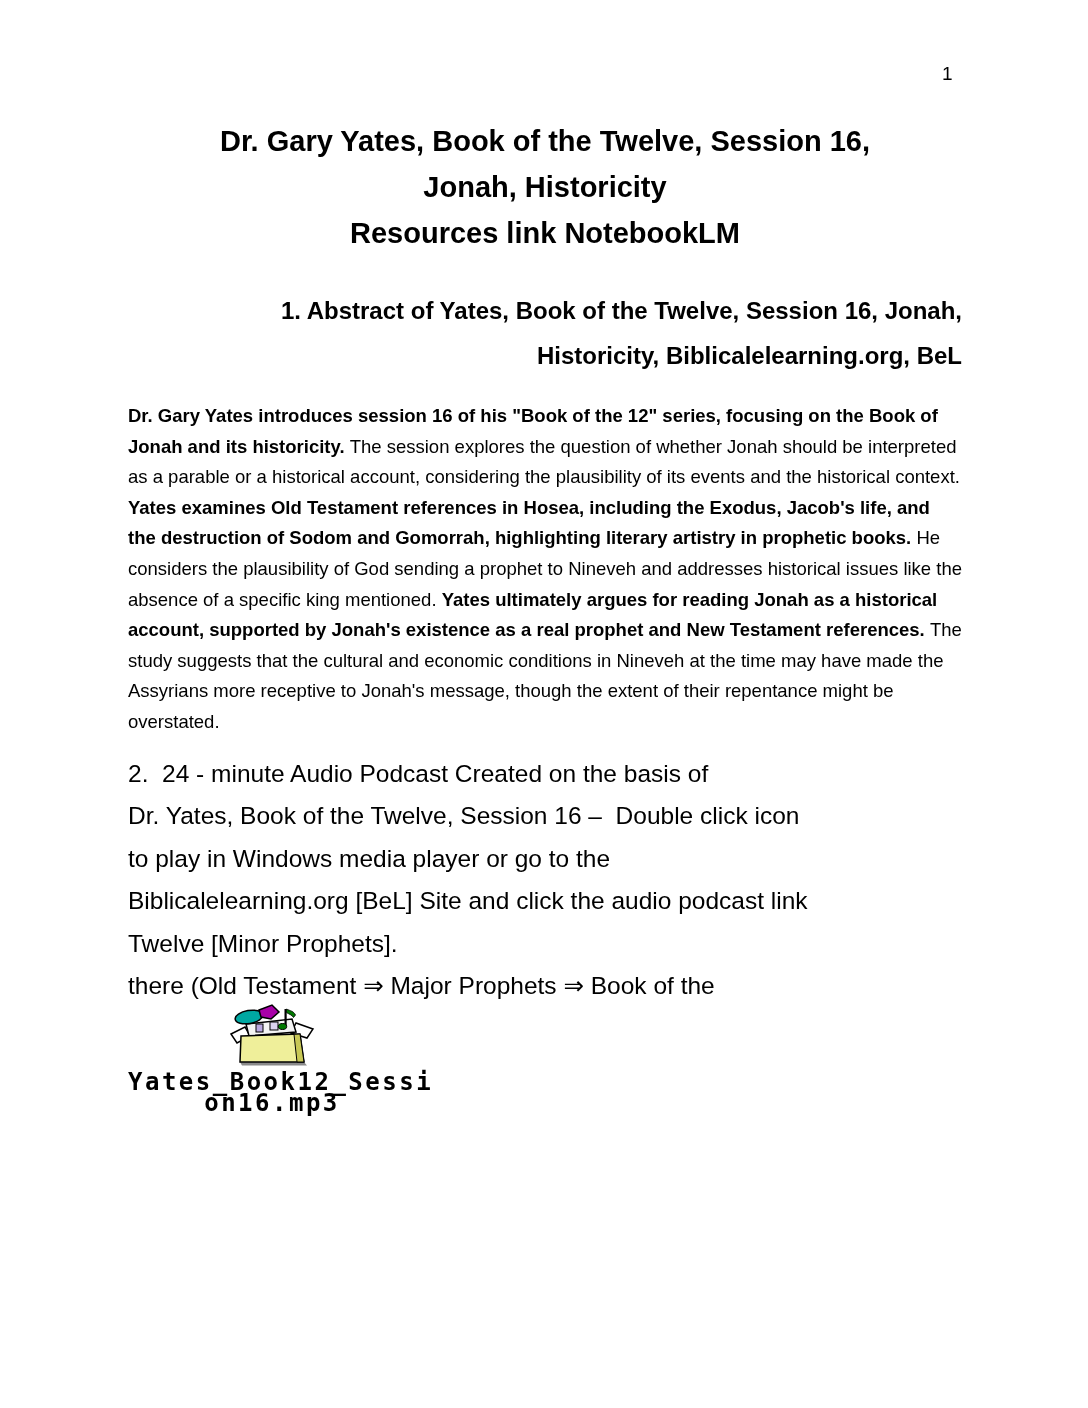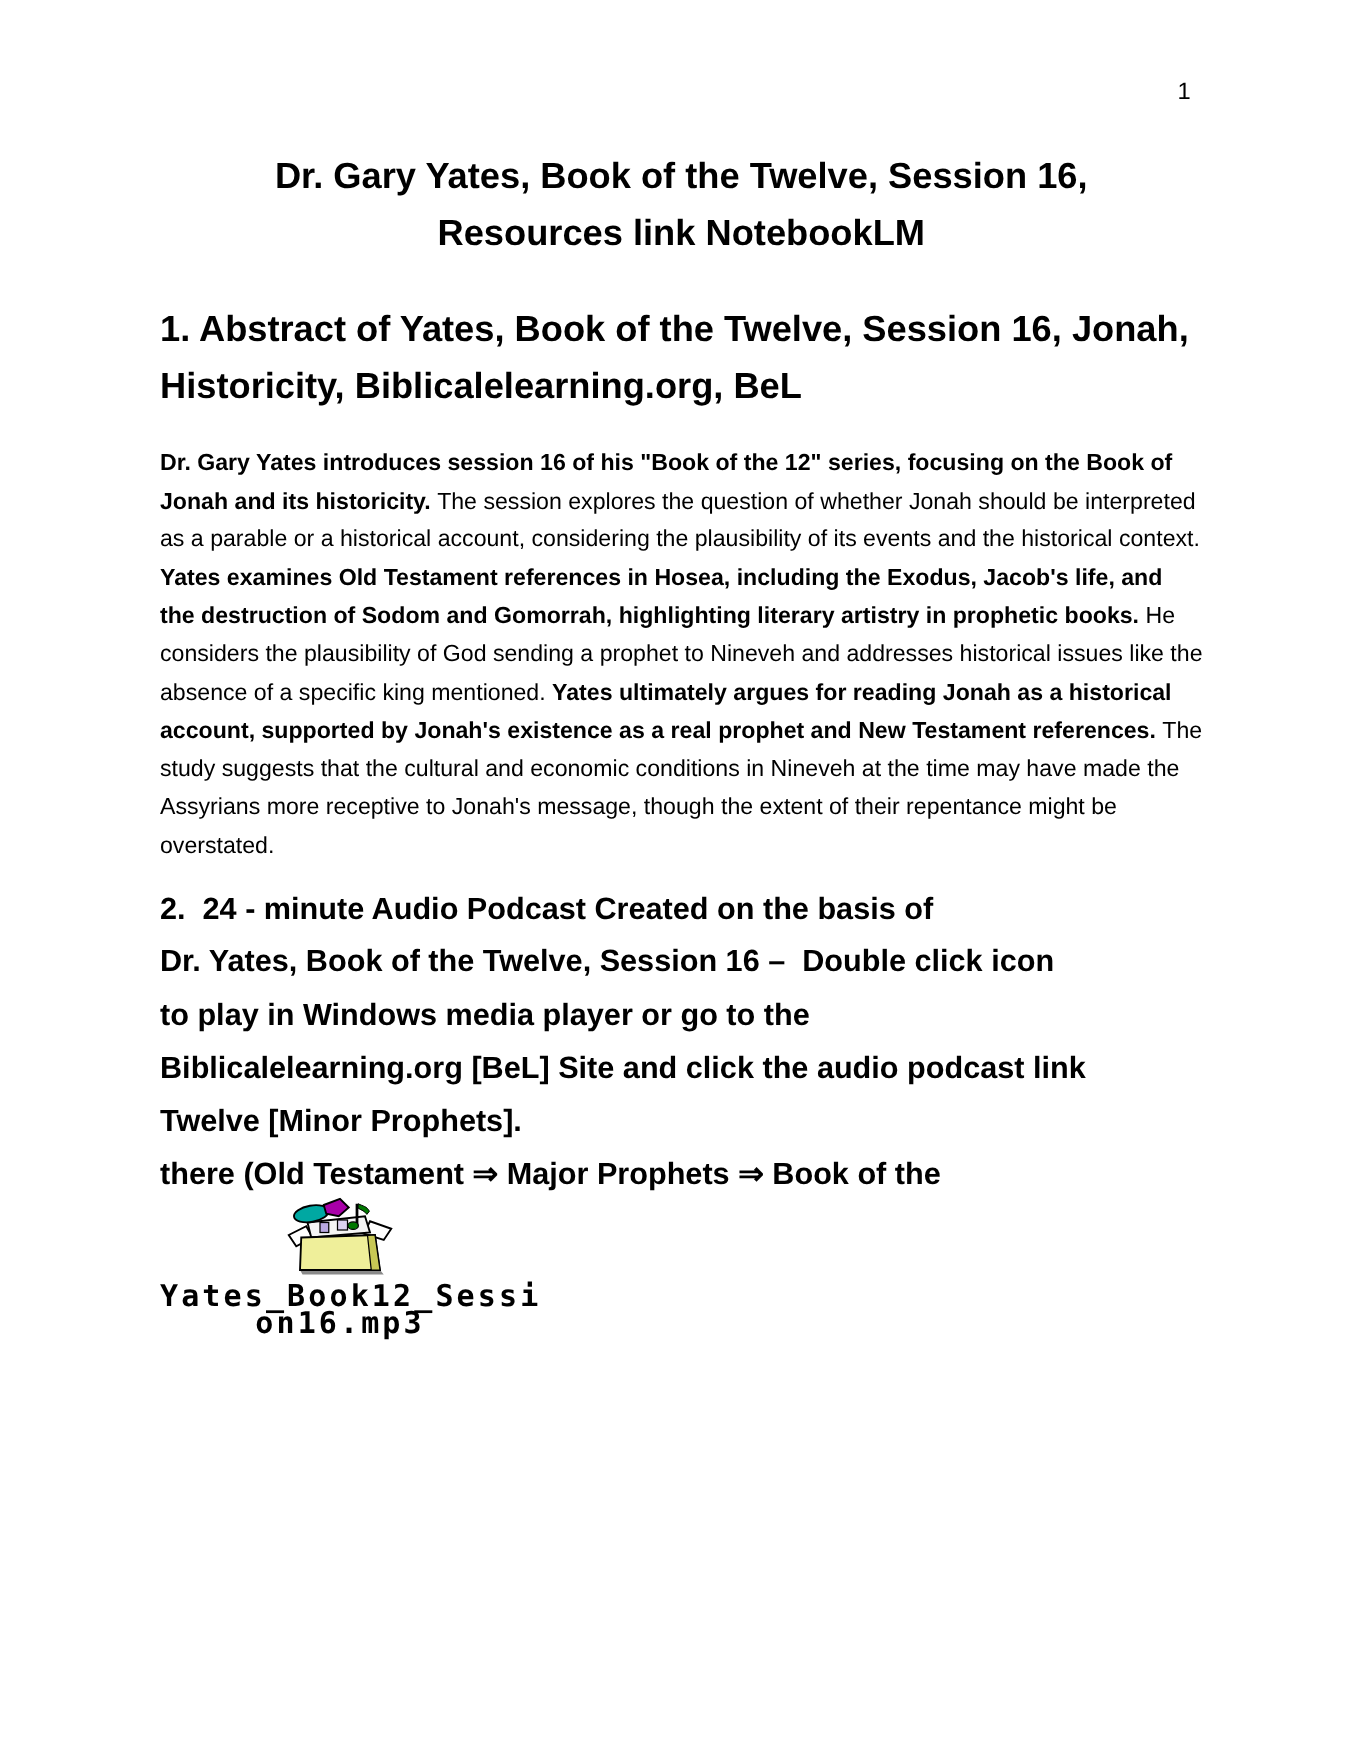--- a/index.html
+++ b/index.html
@@ -33,37 +33,38 @@
     font-weight: 700;
   }
   .resources-line {
     margin: 24px 0 0 0;
     font-size: 20px;
     line-height: 26px;
     font-weight: 400;
   }
   .sec1-heading {
     margin: 32px 0 0 0;
-    font-size: 29px;
+    font-size: 24px;
     line-height: 45px;
     font-weight: 700;
+    text-align: right;
   }
   .abstract {
     margin: 23px 0 0 0;
     font-size: 18.5px;
     line-height: 30.6px;
     font-weight: 400;
     text-align: left;
   }
   .abstract .b { font-weight: 700; }
   .sec2-heading {
     margin: 15px 0 0 0;
     font-size: 24.5px;
     line-height: 42.5px;
-    font-weight: 700;
+    font-weight: 400;
   }
   .doc-title .ln, .sec1-heading .ln, .sec2-heading .ln, .filename .ln { white-space: pre; }
   .attachment {
     margin-top: -4px;
     width: 288px;
     text-align: center;
   }
   .media-icon { display: inline-block; }
   .filename {
     font-family: "DejaVu Sans Mono", monospace;
@@ -77,20 +78,21 @@
 <body>
 
 <div class="page">
 
   <div class="page-number">1</div>
 
   <div class="content">
 
     <h1 class="doc-title">
         <div class="ln">Dr. Gary Yates, Book of the Twelve, Session 16,</div>
+        <div class="ln">Jonah, Historicity</div>
         <div class="ln">Resources link NotebookLM</div>
       </h1>
 
 
     <h2 class="sec1-heading">
         <div class="ln">1. Abstract of Yates, Book of the Twelve, Session 16, Jonah,</div>
         <div class="ln">Historicity, Biblicalelearning.org, BeL</div>
       </h2>
 
     <p class="abstract"><span class="b">Dr. Gary Yates introduces session 16 of his "Book of the 12" series, focusing on the Book of Jonah and its historicity. </span><span>The session explores the question of whether Jonah should be interpreted as a parable or a historical account, considering the plausibility of its events and the historical context. </span><span class="b">Yates examines Old Testament references in Hosea, including the Exodus, Jacob's life, and the destruction of Sodom and Gomorrah, highlighting literary artistry in prophetic books. </span><span>He considers the plausibility of God sending a prophet to Nineveh and addresses historical issues like the absence of a specific king mentioned. </span><span class="b">Yates ultimately argues for reading Jonah as a historical account, supported by Jonah's existence as a real prophet and New Testament references. </span><span>The study suggests that the cultural and economic conditions in Nineveh at the time may have made the Assyrians more receptive to Jonah's message, though the extent of their repentance might be overstated.</span></p>

